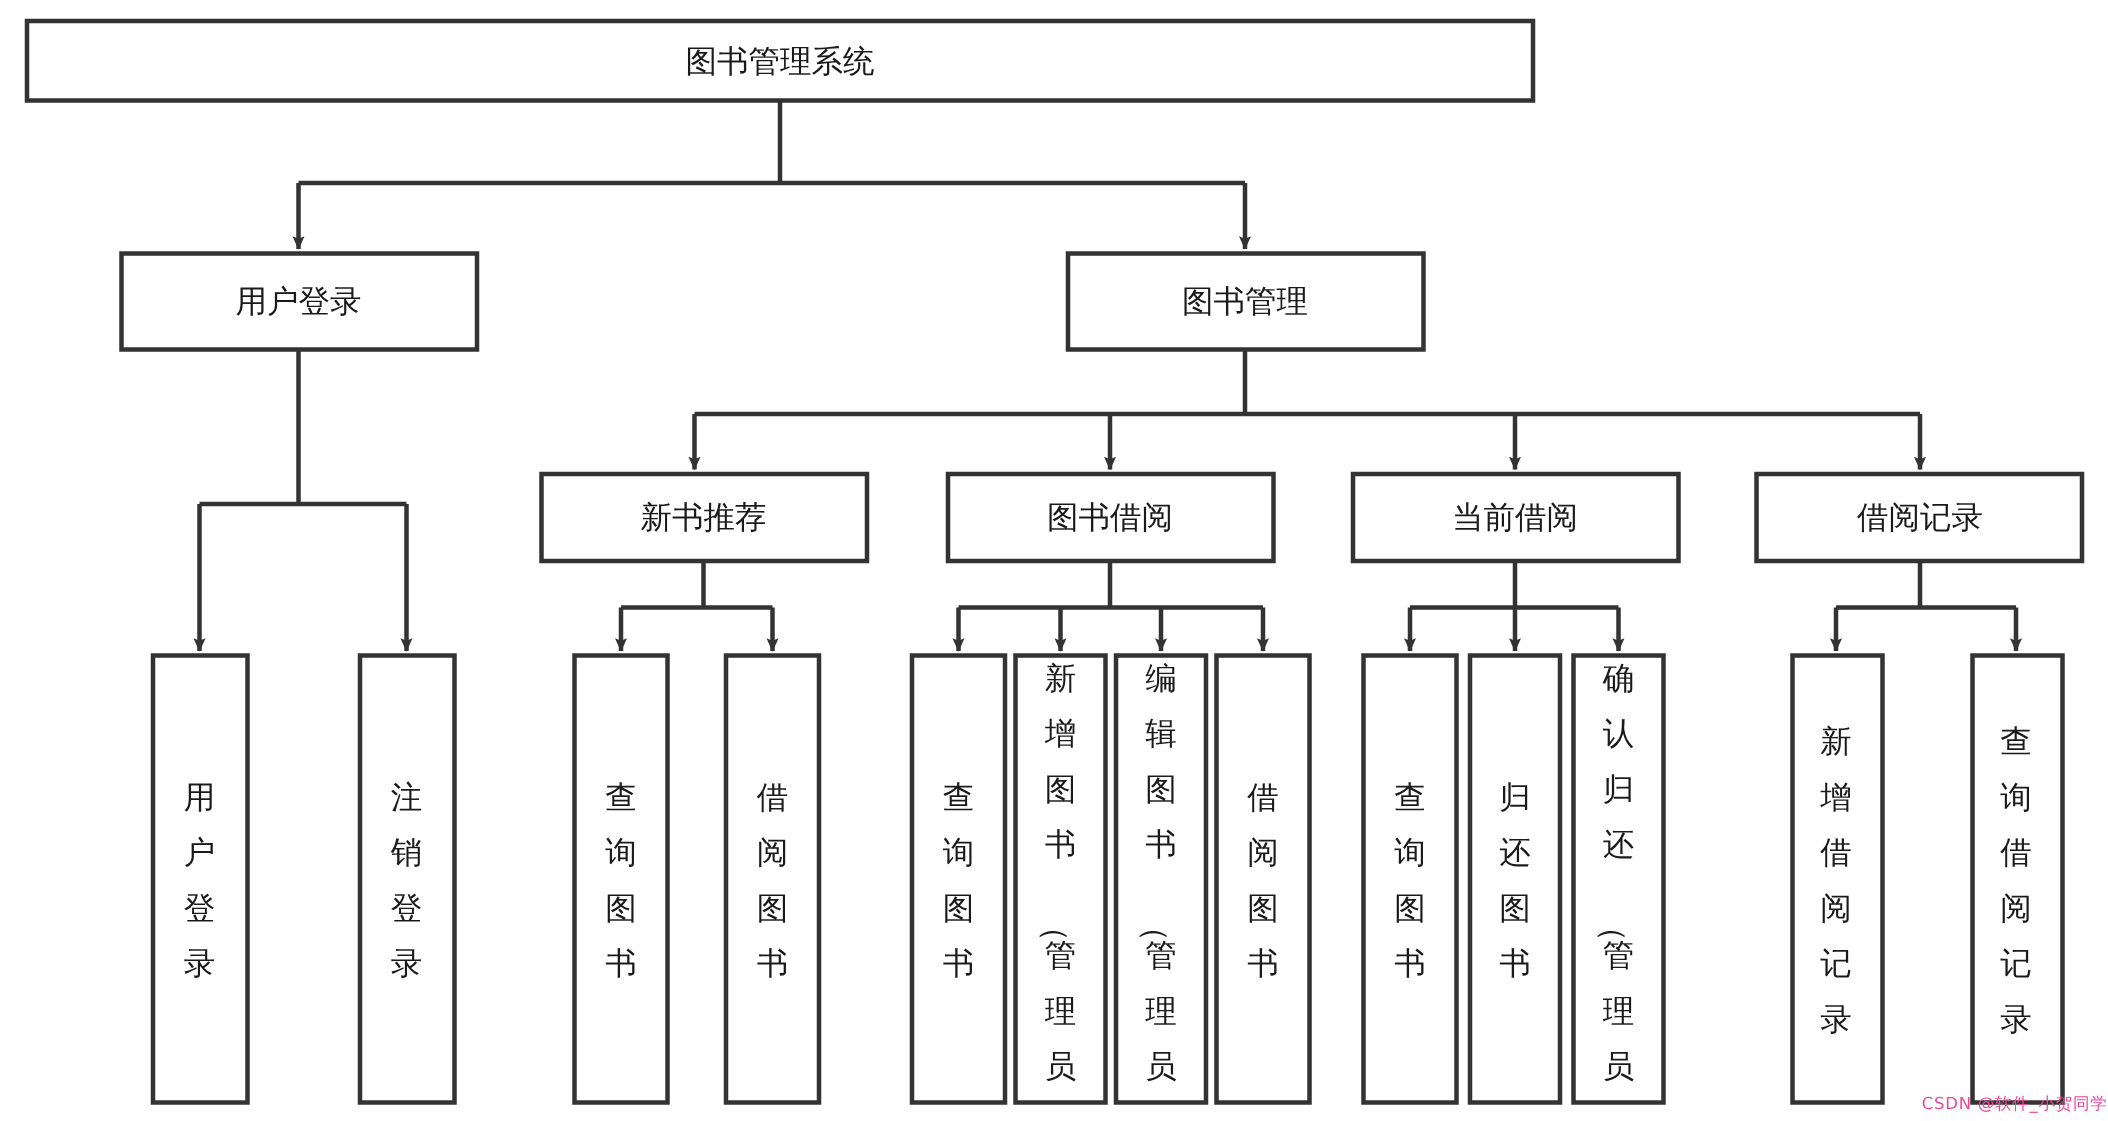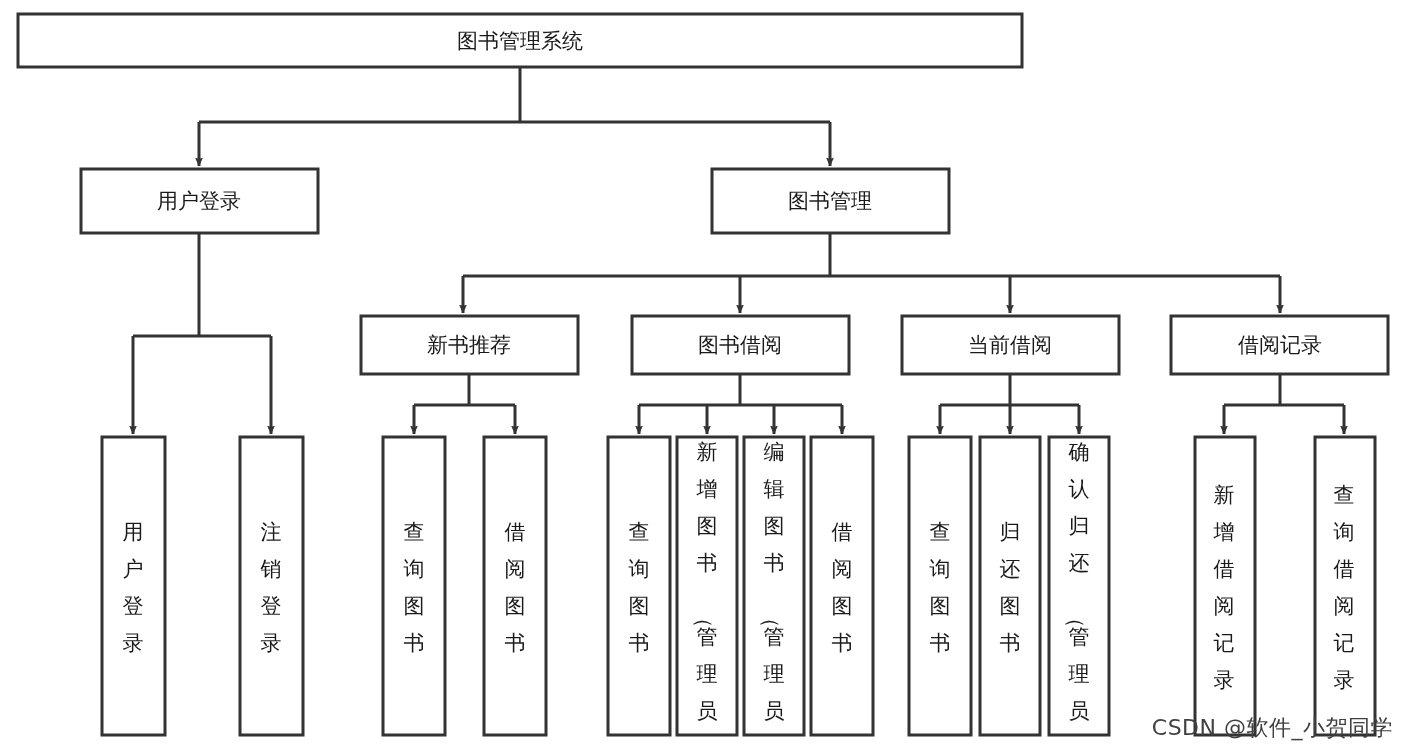--- a/index.html
+++ b/index.html
@@ -45,25 +45,25 @@
     dominant-baseline: middle;
   }
   .node-label-v {
     font-family: "DejaVu Sans", "Liberation Sans", sans-serif;
     font-size: 21px;
     fill: #1a1a1a;
     text-anchor: middle;
   }
   .watermark-text {
     position: absolute;
-    right: 12px;
+    right: 0;
     bottom: 4px;
     font-family: "DejaVu Sans", "Liberation Sans", sans-serif;
-    font-size: 22px;
-    color: #404040;
+    font-size: 11px;
+    color: #ec4899;
     white-space: nowrap;
     letter-spacing: 0.5px;
   }
 </style>
 </head>
 <body>
 
 <div id="diagram-root">
 
   <svg id="tree-svg" viewBox="0 0 1405 747">

